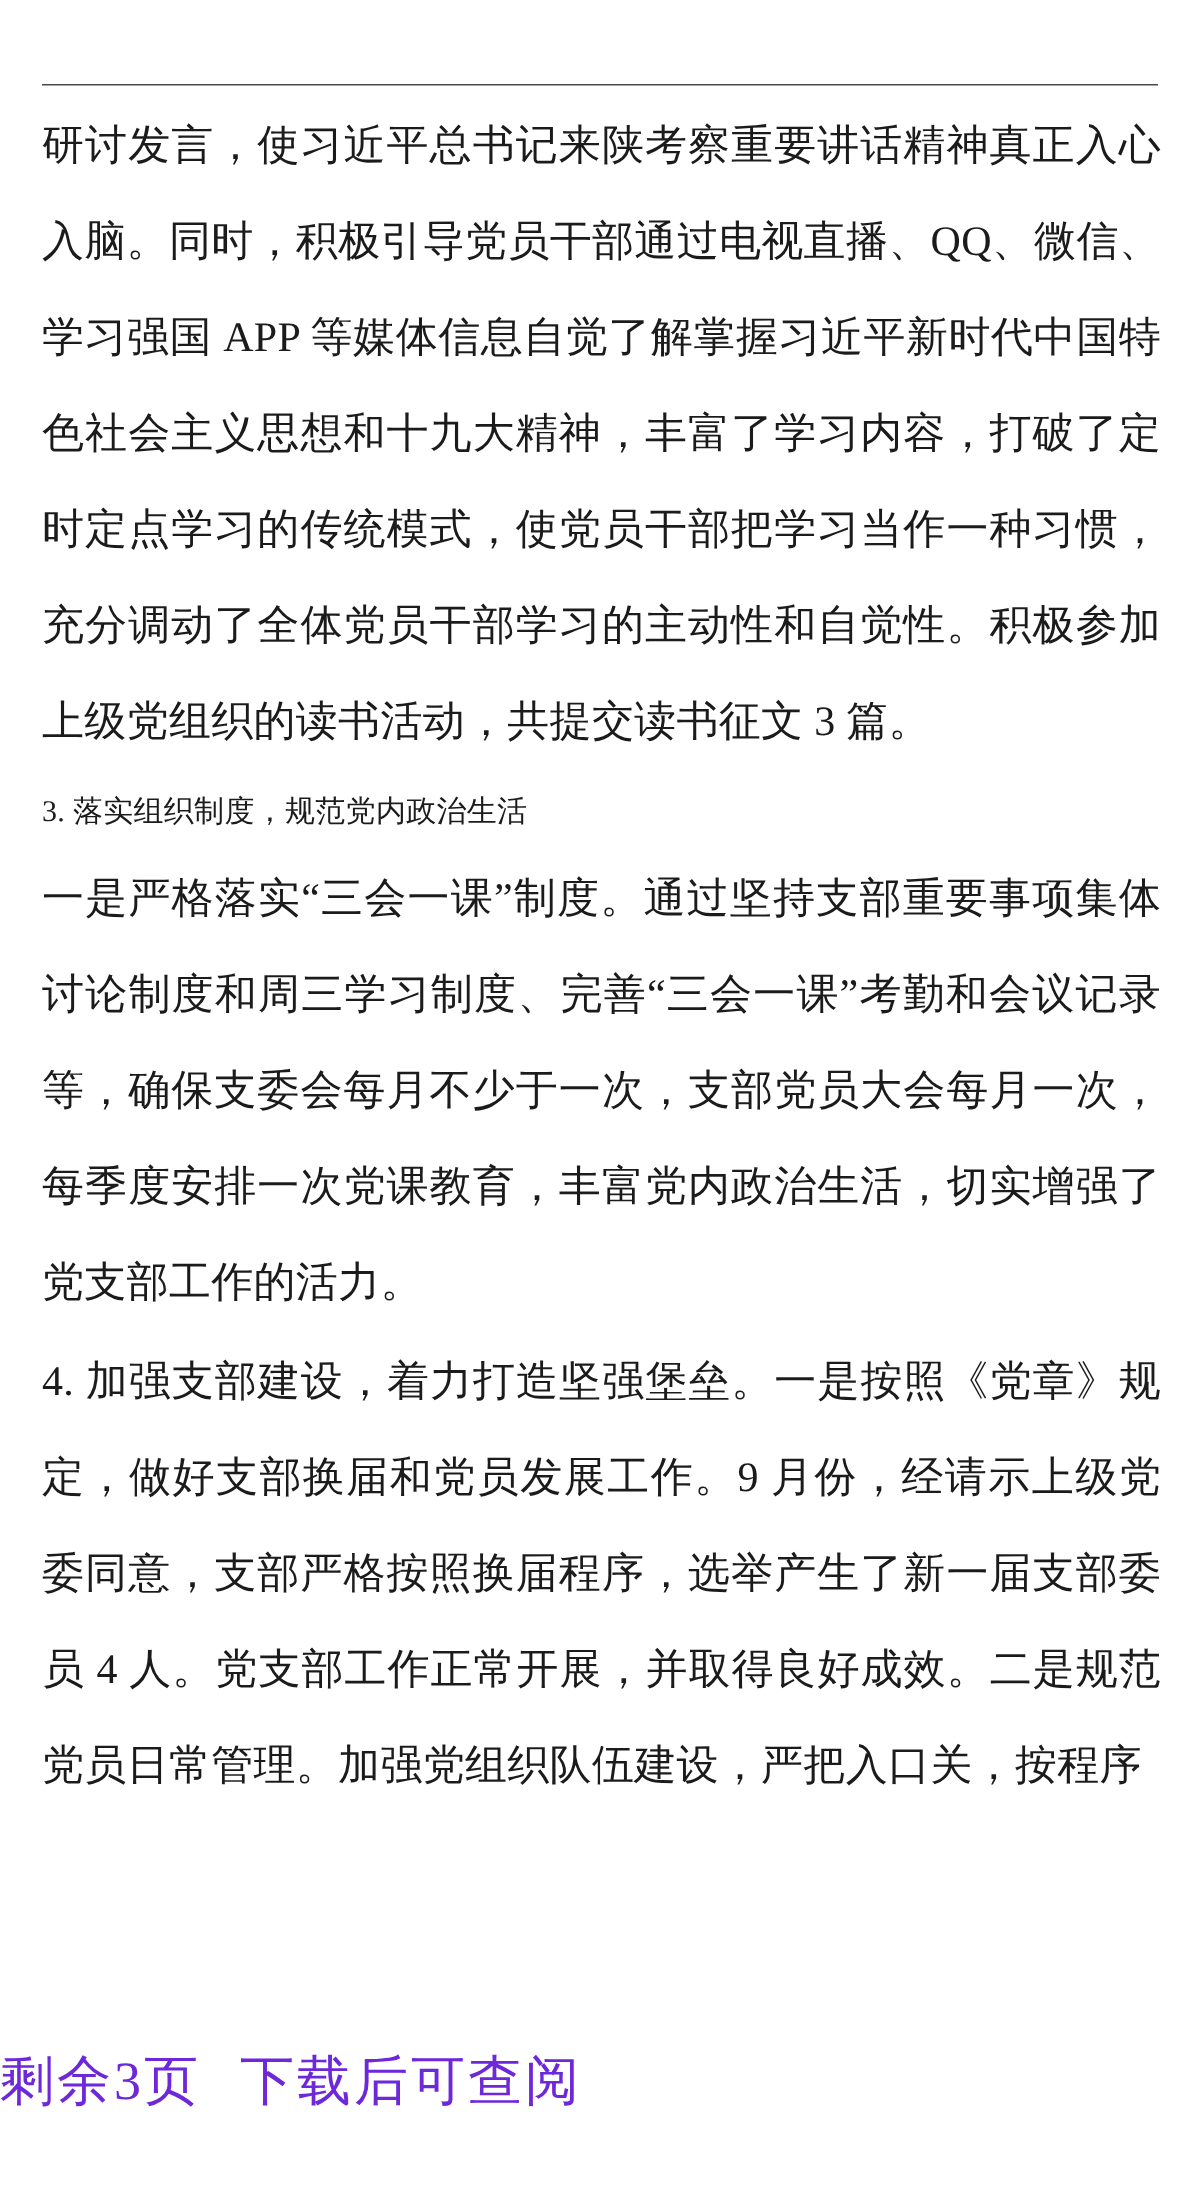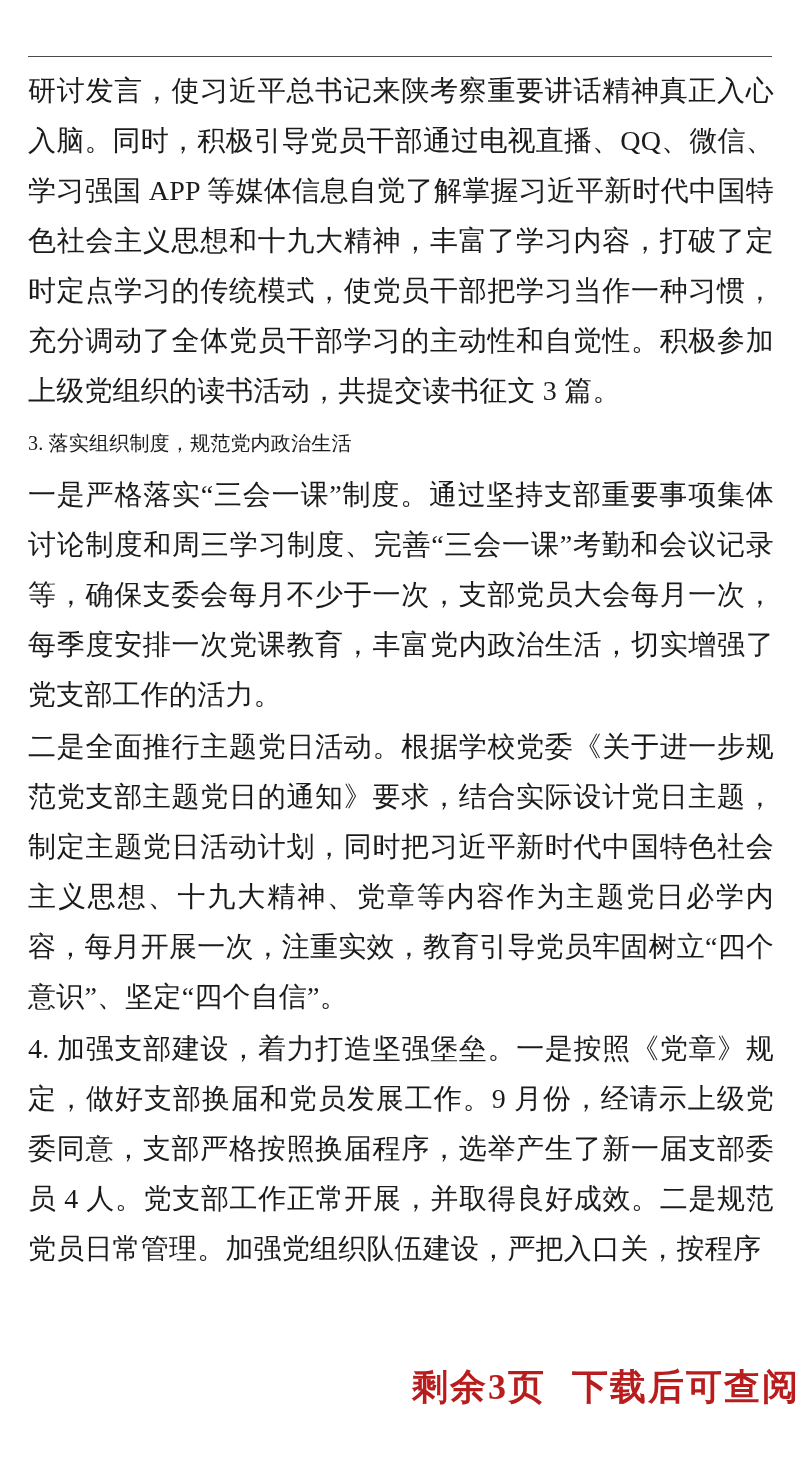--- a/index.html
+++ b/index.html
@@ -32,63 +32,62 @@
   }
   .doc-body {
     position: absolute;
     left: 28px;
     right: 26px;
     top: 66px;
   }
   p.para {
     margin: 0 0 2px 0;
     font-size: 28px;
-    line-height: 50px;
+    line-height: 64px;
     color: #1b1b1b;
     font-family: "Liberation Serif", "DejaVu Serif", serif;
     letter-spacing: 0.2px;
   }
   p.justify {
     text-align: justify;
     text-align-last: left;
   }
   p.headline {
     margin: 0 0 2px 0;
     font-size: 20px;
     line-height: 50px;
   }
   .footer-note {
     position: absolute;
     left: 0;
     right: 0;
     bottom: 46px;
-    text-align: right;
+    text-align: left;
     font-size: 36px;
-    font-weight: bold;
-    color: #b91c1c;
+    font-weight: normal;
+    color: #6d28d9;
     font-family: "Liberation Serif", "DejaVu Serif", serif;
     letter-spacing: 2px;
   }
   .footer-note .gap {
     display: inline-block;
     width: 26px;
   }
 </style>
 </head>
 <body>
 
 <div class="page">
 
   <div class="top-rule"></div>
 
   <div class="doc-body">
     <p class="para justify">研讨发言，使习近平总书记来陕考察重要讲话精神真正入心入脑。同时，积极引导党员干部通过电视直播、QQ、微信、学习强国 APP 等媒体信息自觉了解掌握习近平新时代中国特色社会主义思想和十九大精神，丰富了学习内容，打破了定时定点学习的传统模式，使党员干部把学习当作一种习惯，充分调动了全体党员干部学习的主动性和自觉性。积极参加上级党组织的读书活动，共提交读书征文 3 篇。</p>
     <p class="para headline">3. 落实组织制度，规范党内政治生活</p>
     <p class="para justify">一是严格落实“三会一课”制度。通过坚持支部重要事项集体讨论制度和周三学习制度、完善“三会一课”考勤和会议记录等，确保支委会每月不少于一次，支部党员大会每月一次，每季度安排一次党课教育，丰富党内政治生活，切实增强了党支部工作的活力。</p>
-    <p class="para justify">二是全面推行主题党日活动。根据学校党委《关于进一步规范党支部主题党日的通知》要求，结合实际设计党日主题，制定主题党日活动计划，同时把习近平新时代中国特色社会主义思想、十九大精神、党章等内容作为主题党日必学内容，每月开展一次，注重实效，教育引导党员牢固树立“四个意识”、坚定“四个自信”。</p>
     <p class="para justify">4. 加强支部建设，着力打造坚强堡垒。一是按照《党章》规定，做好支部换届和党员发展工作。9 月份，经请示上级党委同意，支部严格按照换届程序，选举产生了新一届支部委员 4 人。党支部工作正常开展，并取得良好成效。二是规范党员日常管理。加强党组织队伍建设，严把入口关，按程序</p>
   </div>
 
   <div class="footer-note">
     <span>剩余3页</span><span class="gap"></span><span>下载后可查阅</span>
   </div>
 
 </div>
 
 </body></html>

